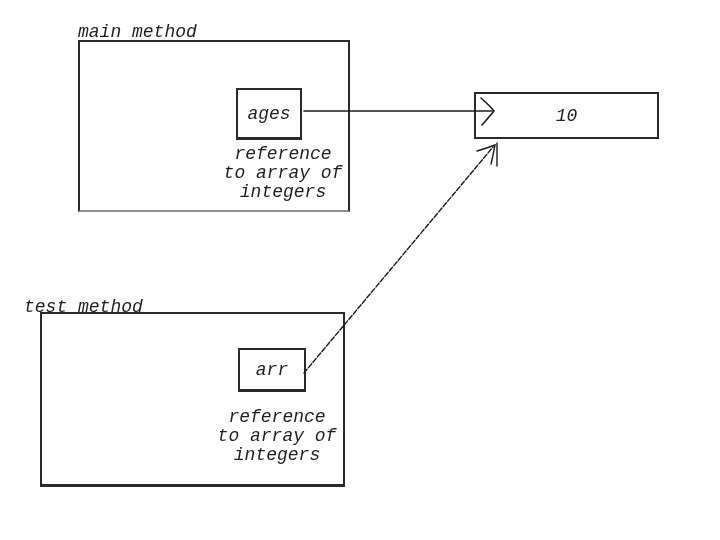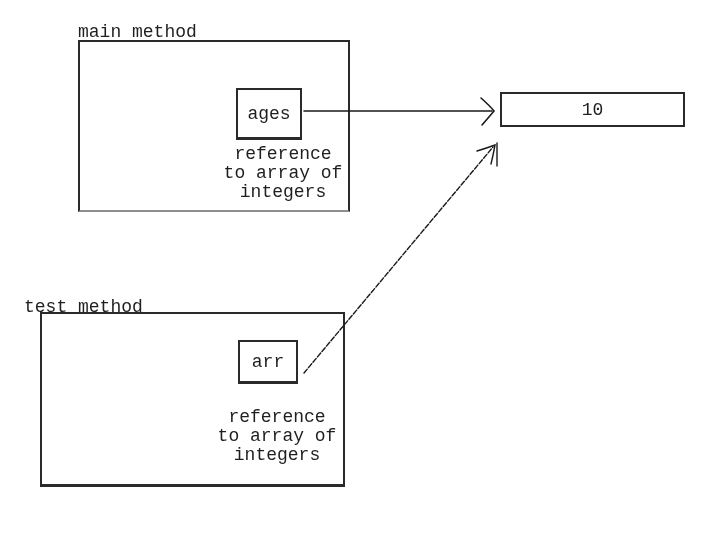--- a/index.html
+++ b/index.html
@@ -9,21 +9,21 @@
   }
   .canvas {
     position: relative;
     width: 720px;
     height: 540px;
     background: #ffffff;
     font-family: "Liberation Mono", "DejaVu Sans Mono", monospace;
     color: #1f1f1f;
     overflow: hidden;
   }
-  .abs { position: absolute; }
+  .abs { position: absolute; font-style: italic; }
 
   .frame-label {
     font-size: 18px;
     line-height: 18px;
     white-space: nowrap;
     letter-spacing: 0px;
   }
   .frame {
     border: 2px solid #2a2a2a;
     background: #ffffff;
@@ -88,30 +88,30 @@
   </div>
   <div class="abs caption" style="left:193px; top:136px; width:180px;">
     <span>reference</span>
     <span>to array of</span>
     <span>integers</span>
   </div>
 
   <div class="abs frame-label" style="left:24px; top:290px;margin-top:8px;">test method</div>
   <div class="abs frame" style="left:40px; top:312px; width:305px; height:175px; border-bottom-width:3px;"></div>
 
-  <div class="abs var-box" style="left:238px; top:340px; width:60px; height:44px;">
+  <div class="abs var-box" style="left:238px; top:348px; width:68px; height:44px;">
     <span>arr</span>
   </div>
   <div class="abs caption" style="left:187px; top:399px; width:180px;">
     <span>reference</span>
     <span>to array of</span>
     <span>integers</span>
   </div>
 
-  <div class="abs array-row" style="left:500px; top:92px; width:185px; height:35px;flex-direction:column;">
+  <div class="abs array-row" style="left:474px; top:92px; width:185px; height:47px;flex-direction:column;">
     <div class="array-cell">
       <span>10</span>
     </div>
   </div>
 
   <svg class="overlay-svg" viewBox="0 0 720 540">
 
     <g stroke="#1a1a1a" stroke-width="1.6" fill="none" stroke-linecap="round">
       <line x1="304" y1="111" x2="492" y2="111"></line>
       <path d="M 481 98 Q 490 106 494 111 Q 489 117 482 125"></path>

